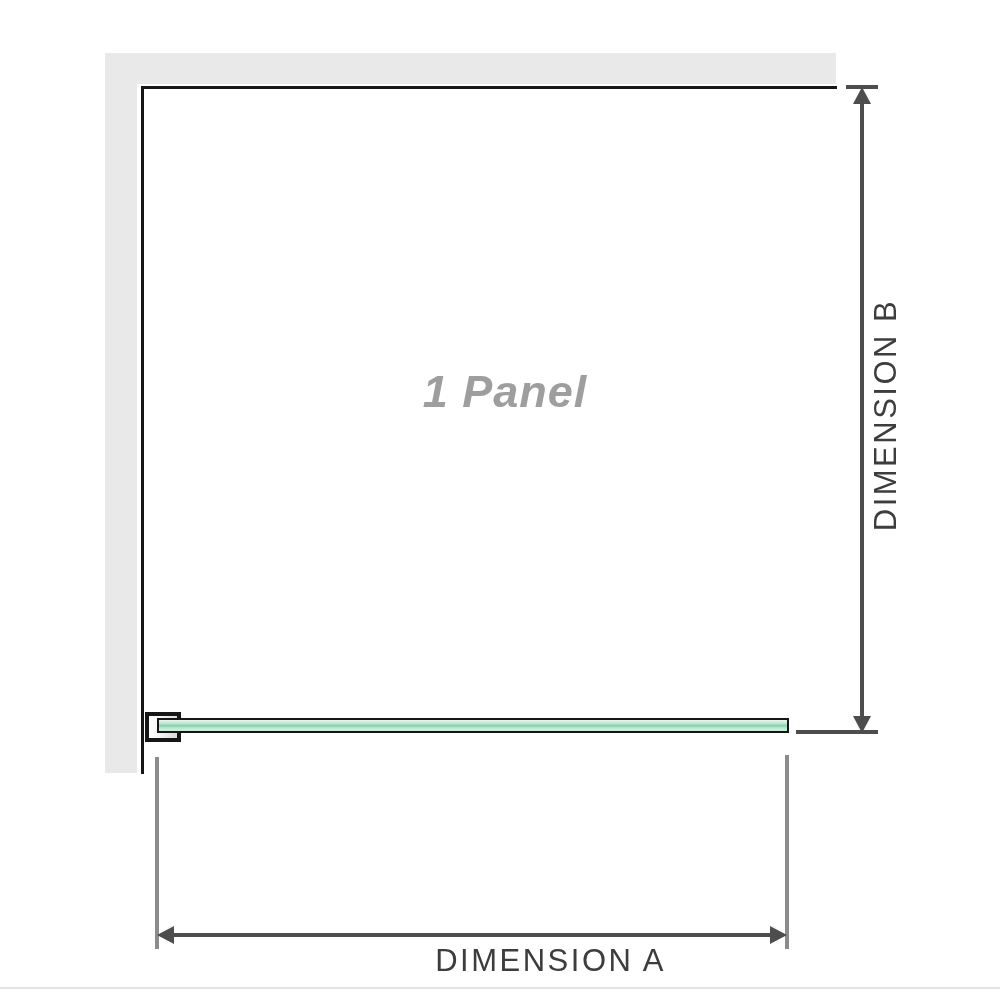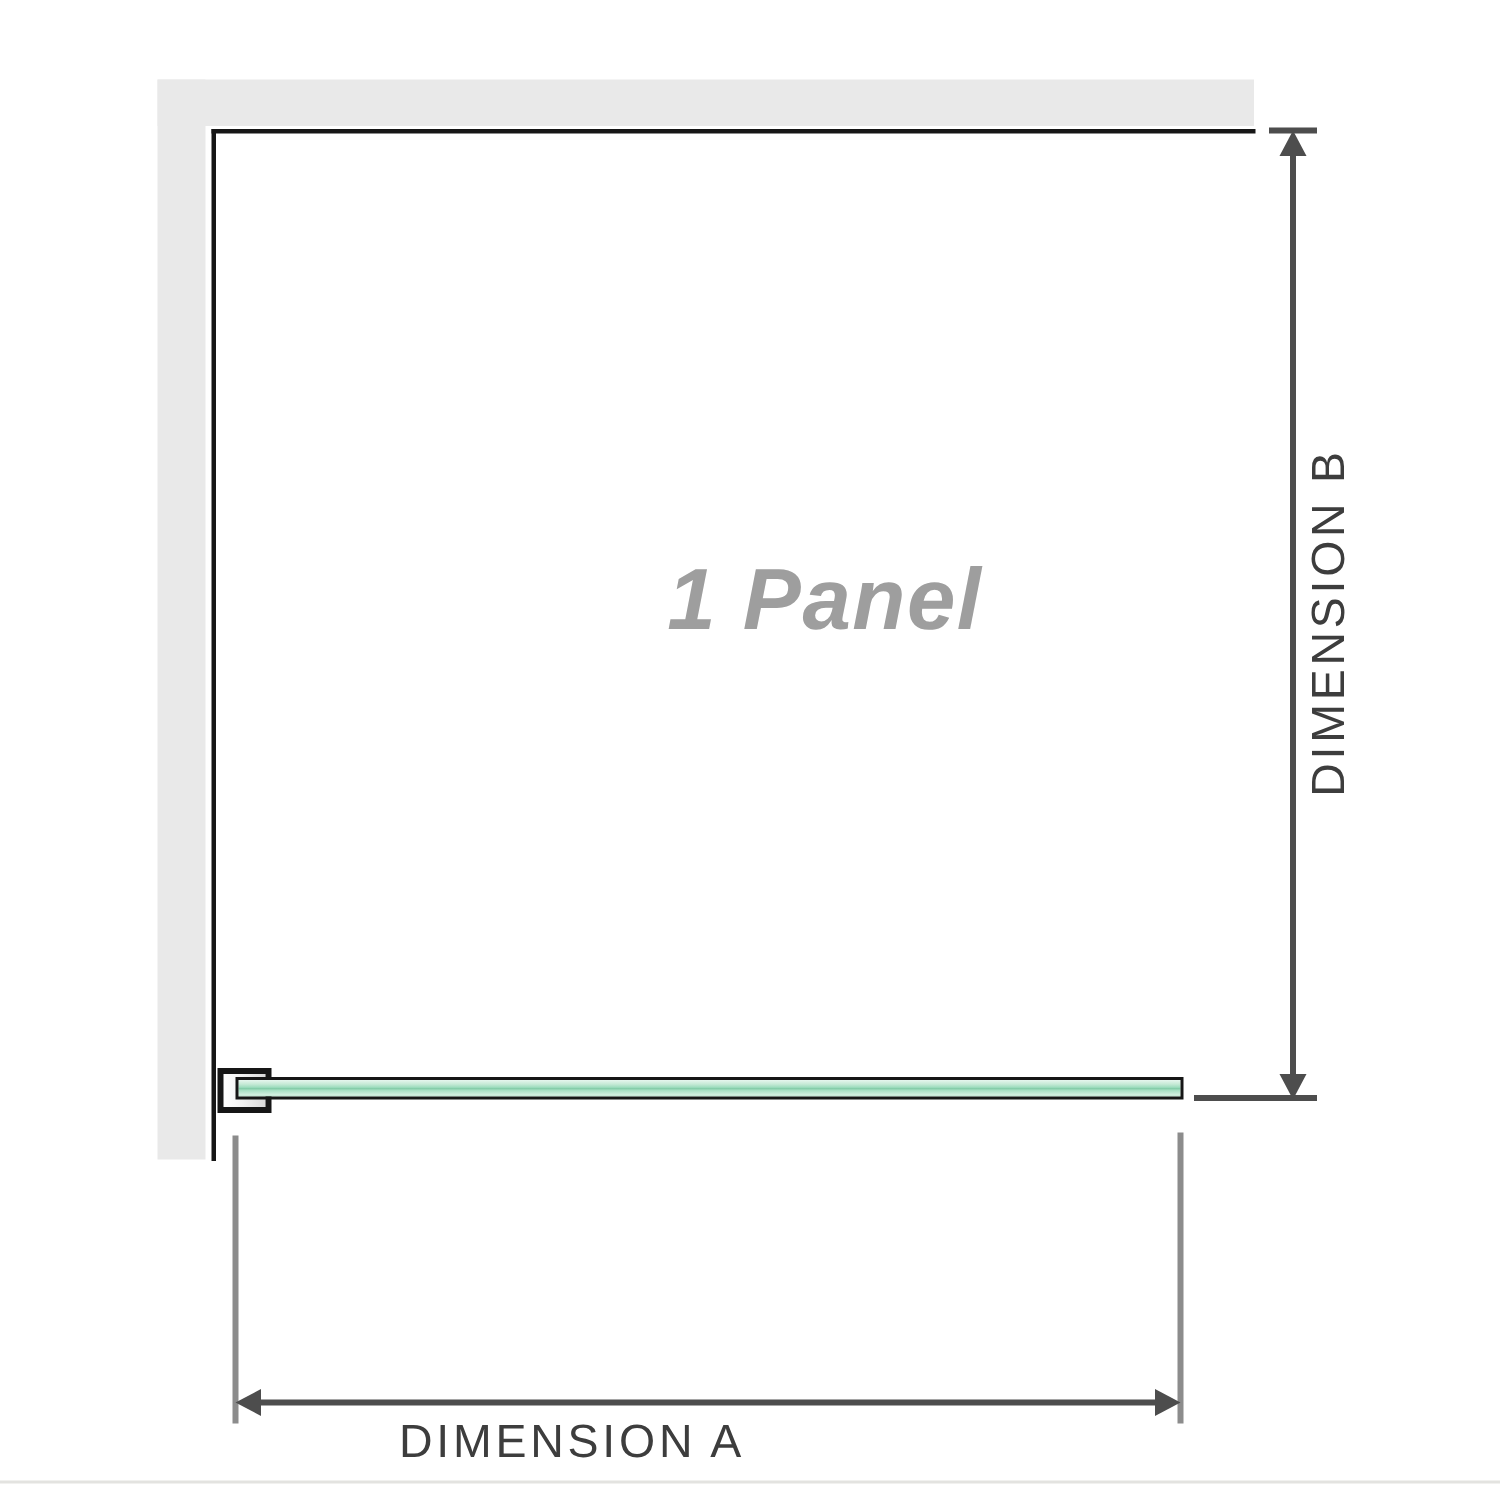--- a/index.html
+++ b/index.html
@@ -62,32 +62,32 @@
     color: var(--dim-text);
     white-space: nowrap;
   }
 
   
   .dima-line { left:172px; top:933px; width:601px; height:4px; background: var(--dim-line); }
   .ext-left  { left:155px; top:757px; width:4px; height:192px; background: var(--ext-line); }
   .ext-right { left:785px; top:755px; width:4px; height:194px; background: var(--ext-line); }
   .dima-label {
     left:266px; top:943px; width:400px;
-    text-align: left;
+    text-align: right;
     font-size: 31px;
     letter-spacing: 2.5px;
     color: var(--dim-text);
     white-space: nowrap;
   }
 
   
   .panel-label {
     left:355px; top:366px; width:300px;
-    text-align: right;
-    font-size: 58px;
+    text-align: center;
+    font-size: 45px;
     font-style: italic;
     font-weight: 700;
     letter-spacing: 1px;
     color: var(--panel-text);
     white-space: nowrap;
   }
 
   
   .bottom-border { left:0; top:987px; width:1000px; height:2px; background: var(--border-line); }
 </style>

